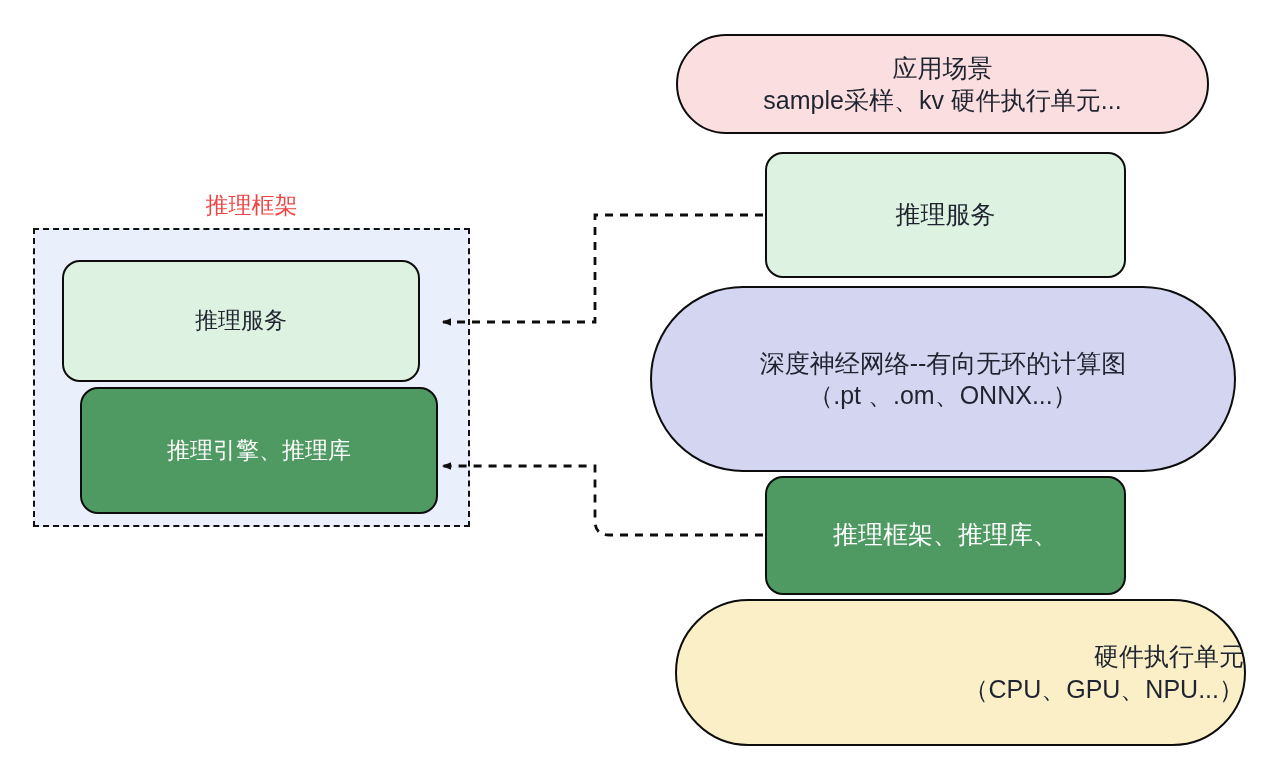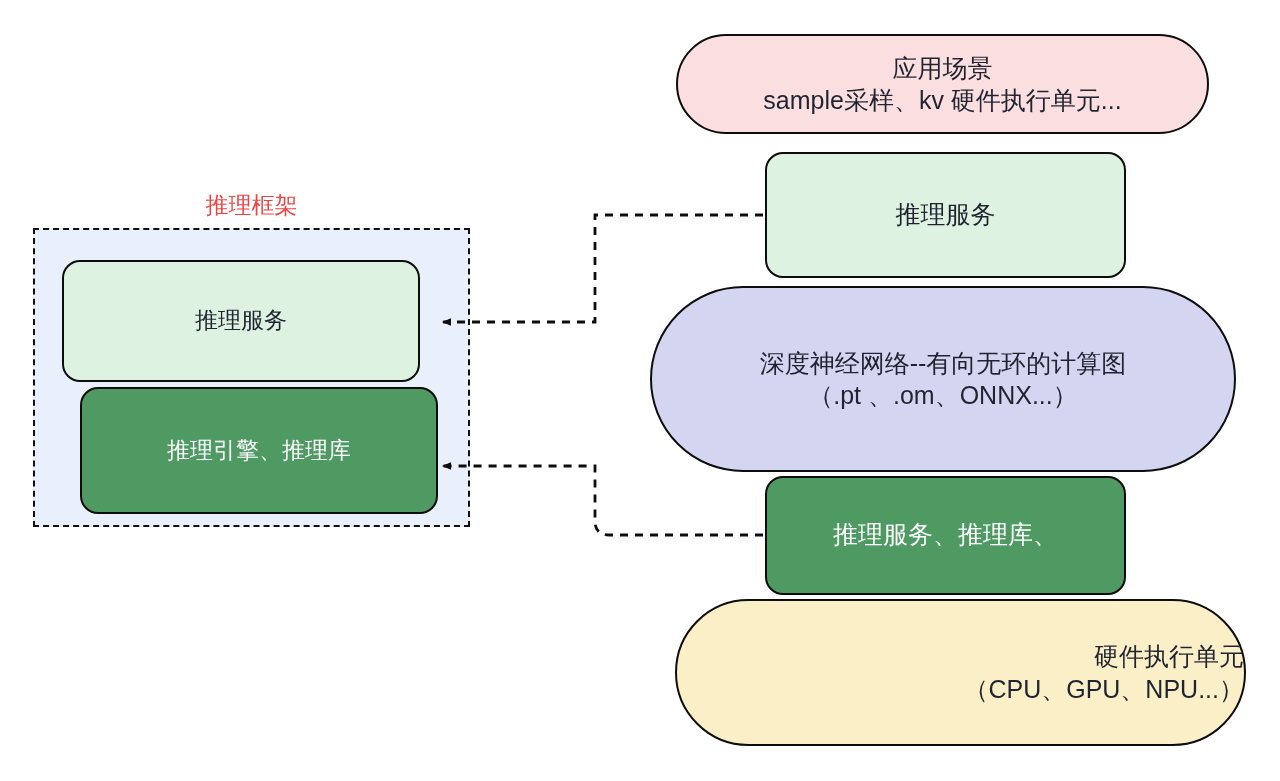--- a/index.html
+++ b/index.html
@@ -148,21 +148,21 @@
   <div class="node rect" id="inference-service-right">
     <span class="line">推理服务</span>
   </div>
 
   <div class="node pill" id="dnn-graph">
     <span class="line">深度神经网络--有向无环的计算图</span>
     <span class="line">（.pt 、.om、ONNX...）</span>
   </div>
 
   <div class="node rect" id="inference-engine-right">
-    <span class="line">推理服务、推理库、</span>
+    <span class="line">推理框架、推理库、</span>
   </div>
 
   <div class="node pill" id="hardware-unit">
     <span class="line">硬件执行单元</span>
     <span class="line">（CPU、GPU、NPU...）</span>
   </div>
 
   <svg id="connectors" viewBox="0 0 1280 781" width="1280" height="781">
     <defs>
       <marker id="arrow-left" markerWidth="10" markerHeight="10" refX="8.4" refY="4" orient="auto-start-reverse" markerUnits="userSpaceOnUse">

